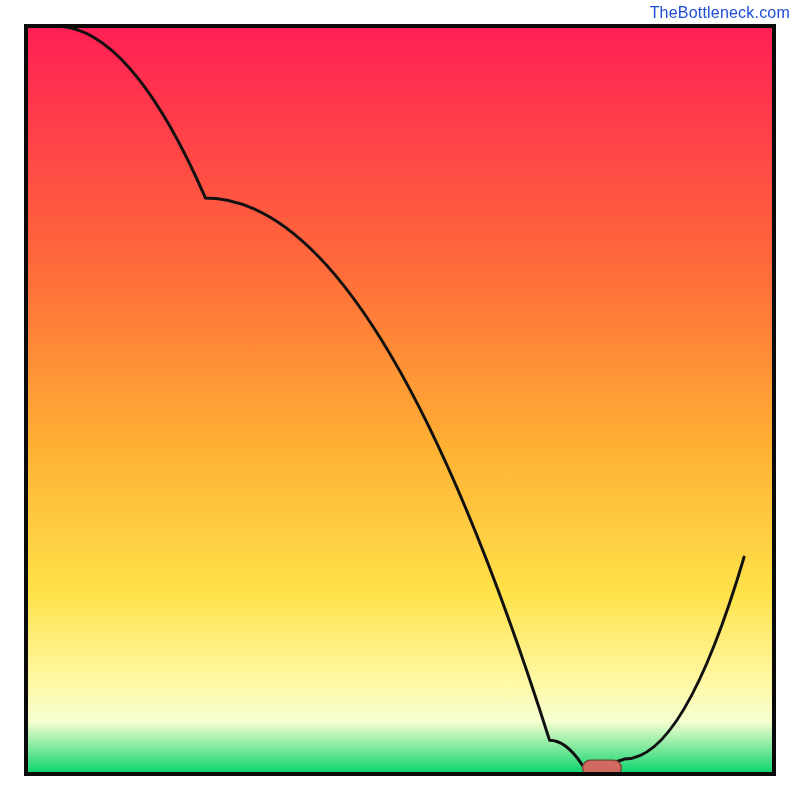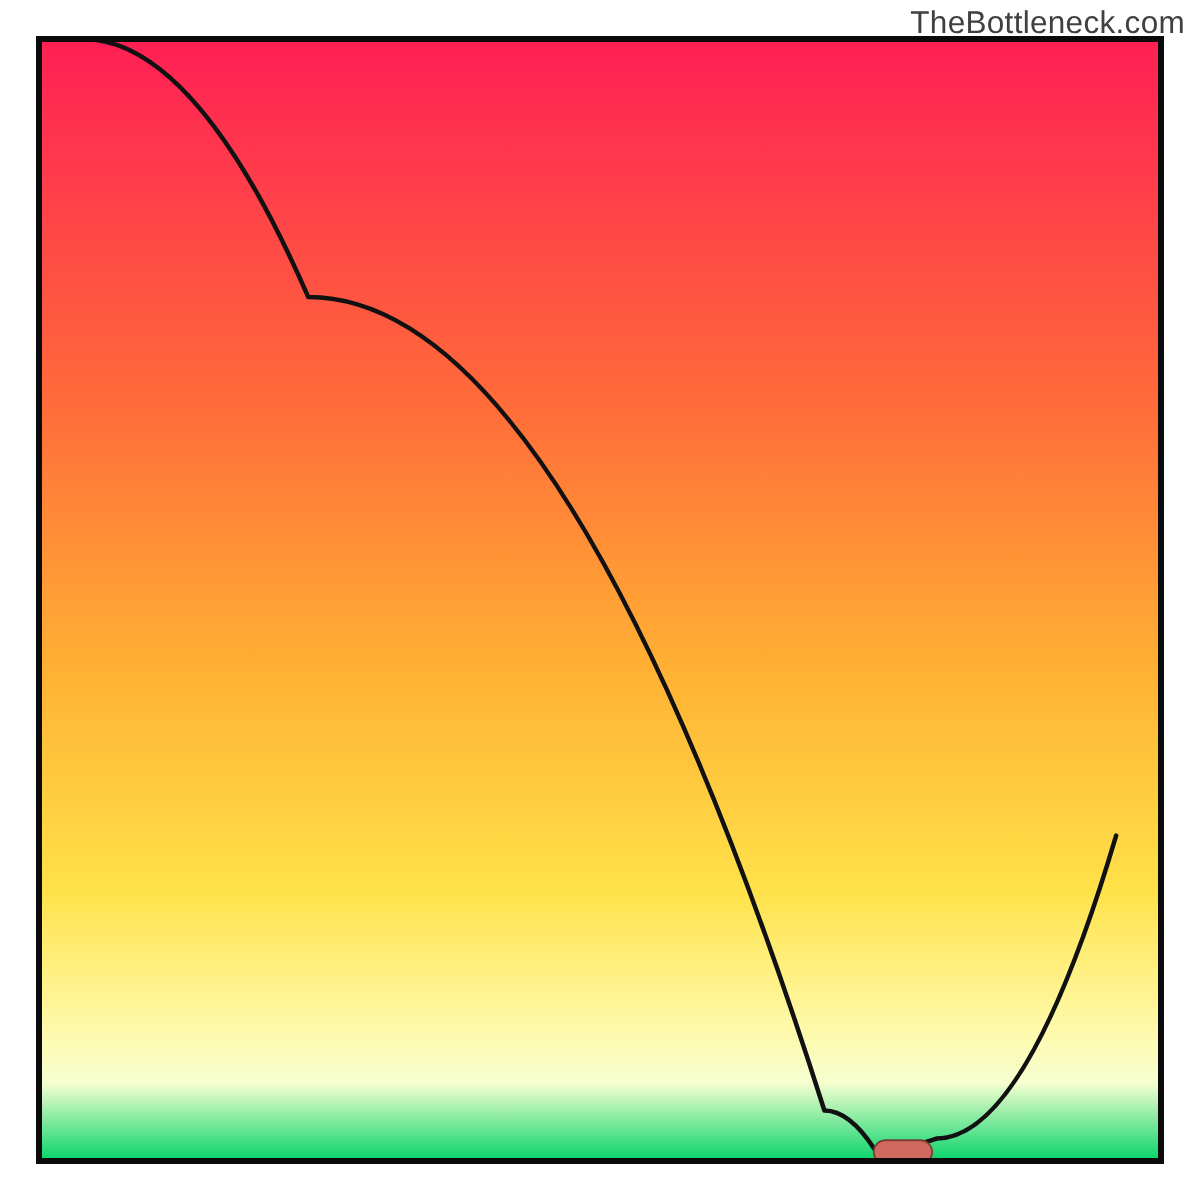--- a/index.html
+++ b/index.html
@@ -13,22 +13,22 @@
   }
   .stage {
     position: relative;
     width: 800px;
     height: 800px;
   }
   .watermark {
     position: absolute;
     top: 4px;
     right: 10px;
-    color: #404040;
-    font-size: 21px;
+    color: #1d4ed8;
+    font-size: 16px;
     font-weight: 400;
     letter-spacing: 0.2px;
     z-index: 20;
     margin-left: 48px;
   }
   svg {
     display: block;
   }
 </style>
 </head>

